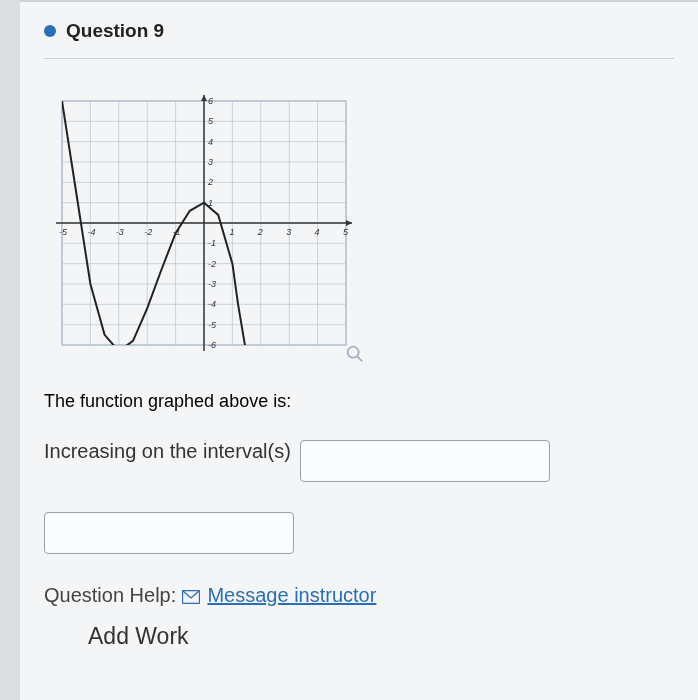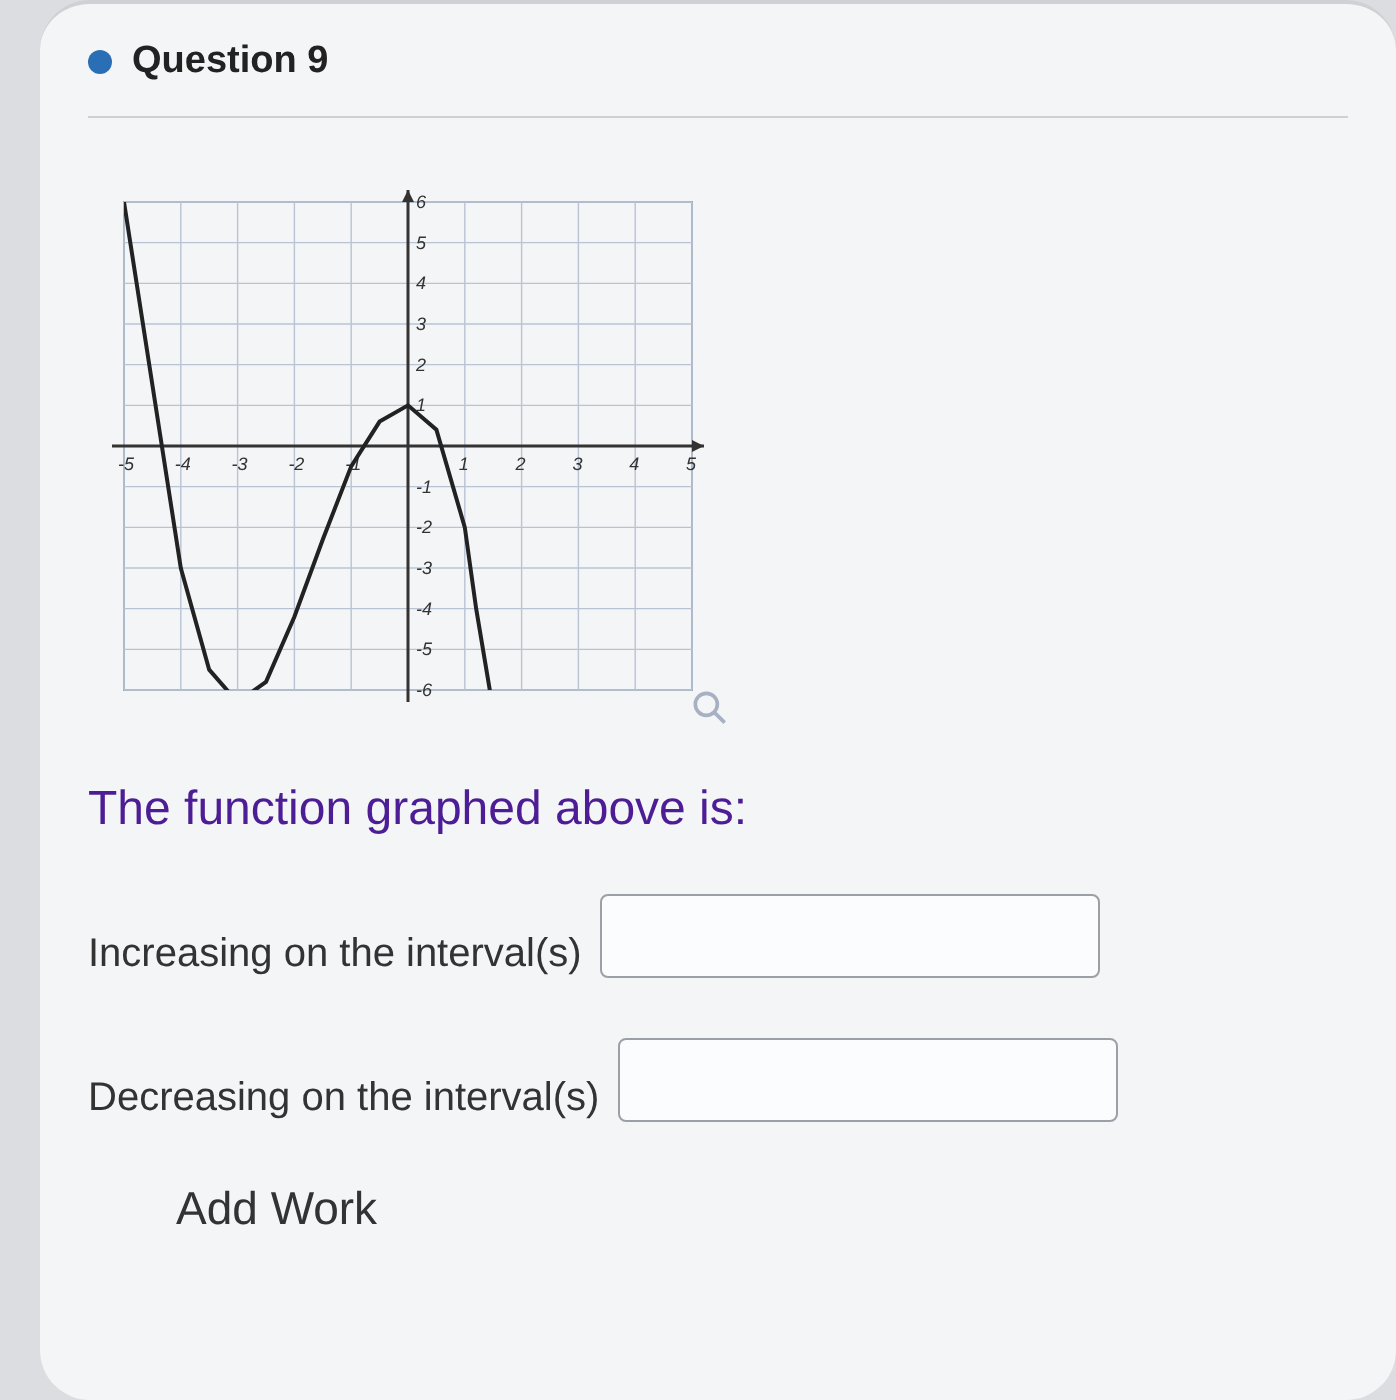--- a/index.html
+++ b/index.html
@@ -9,43 +9,42 @@
     width: 698px;
     height: 700px;
     overflow: hidden;
   }
   .page {
     background: #f4f5f6;
     margin: 0 0 0 20px;
     padding: 18px 24px 0 24px;
     min-height: 700px;
     border-top: 2px solid #d0d1d4;
-    border-radius: 25px;
   }
   .q-header {
     display: flex;
     align-items: center;
     gap: 10px;
     padding-bottom: 16px;
     border-bottom: 1px solid #cfd0d3;
     margin-bottom: 24px;
   }
   .bullet {
     width: 12px; height: 12px; border-radius: 50%;
     background: #2a6fb5;
   }
   .q-title { font-weight: 700; font-size: 19px; color: #222; }
   .graph-wrap { position: relative; width: 320px; height: 280px; margin-bottom: 28px; }
   svg.graph { display: block; }
   .magnify {
     position: absolute; right: -2px; bottom: -2px;
     width: 22px; height: 22px;
   }
-  .prompt { font-size: 24px; color: #4c1d95; margin: 18px 0 28px 0; }
-  .row { display: flex; align-items: flex-end; gap: 9px; margin-bottom: 30px; }
+  .prompt { font-size: 18px; color: #000000; margin: 18px 0 28px 0; }
+  .row { display: flex; align-items: flex-start; gap: 9px; margin-bottom: 30px; }
   .row-label { font-size: 20px; color: #333; }
   .answer-input {
     border: 1px solid #9aa0a6; border-radius: 4px;
     height: 42px; width: 250px; font-size: 18px; padding: 4px 8px;
     background: #fbfcfd;
   }
   .help-line { font-size: 20px; color: #444; margin-top: 4px; }
   .help-link { color: #2a6fb5; text-decoration: underline; }
   .mail-icon { display:inline-block; vertical-align: -2px; margin-right: 2px; }
   .sub-line { font-size: 23px; color: #333; margin-left: 44px; margin-top: 14px; }
@@ -129,21 +128,30 @@
   </div>
 
   <p class="prompt">The function graphed above is:</p>
 
   <div class="row">
     <span class="row-label">Increasing on the interval(s)</span>
     <input class="answer-input" value="" style="">
   </div>
 
   <div class="row">
-    <span class="row-label">Decreasing on the interval(s)</span>
     <input class="answer-input" value="" style="">
   </div>
 
+  <div class="help-line">
+    <span>Question Help:</span>
+    <span class="mail-icon">
+      <svg width="18" height="14" viewBox="0 0 18 14">
+          <rect x="0.5" y="0.5" width="17" height="13" rx="1" fill="none" stroke="#2a6fb5" stroke-width="1.3"></rect>
+          <path d="M1 1 L9 8 L17 1" fill="none" stroke="#2a6fb5" stroke-width="1.3"></path>
+        </svg>
+    </span>
+    <a href="#" class="help-link">Message instructor</a>
+  </div>
 
   <div class="sub-line">Add Work</div>
 
 
 </div>
 
 </body></html>

